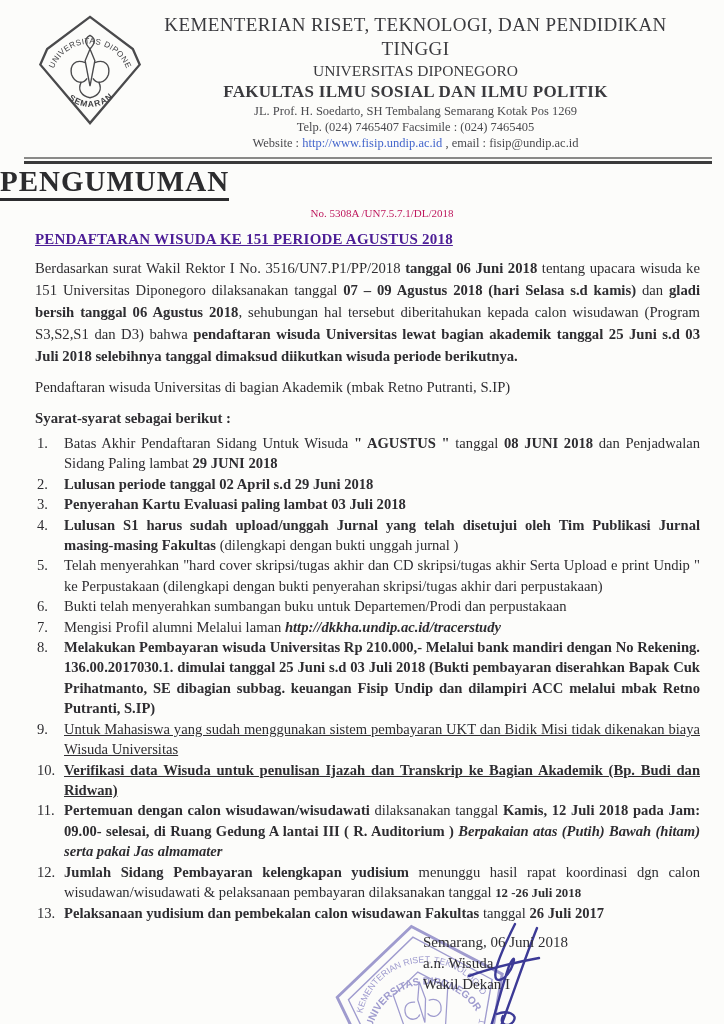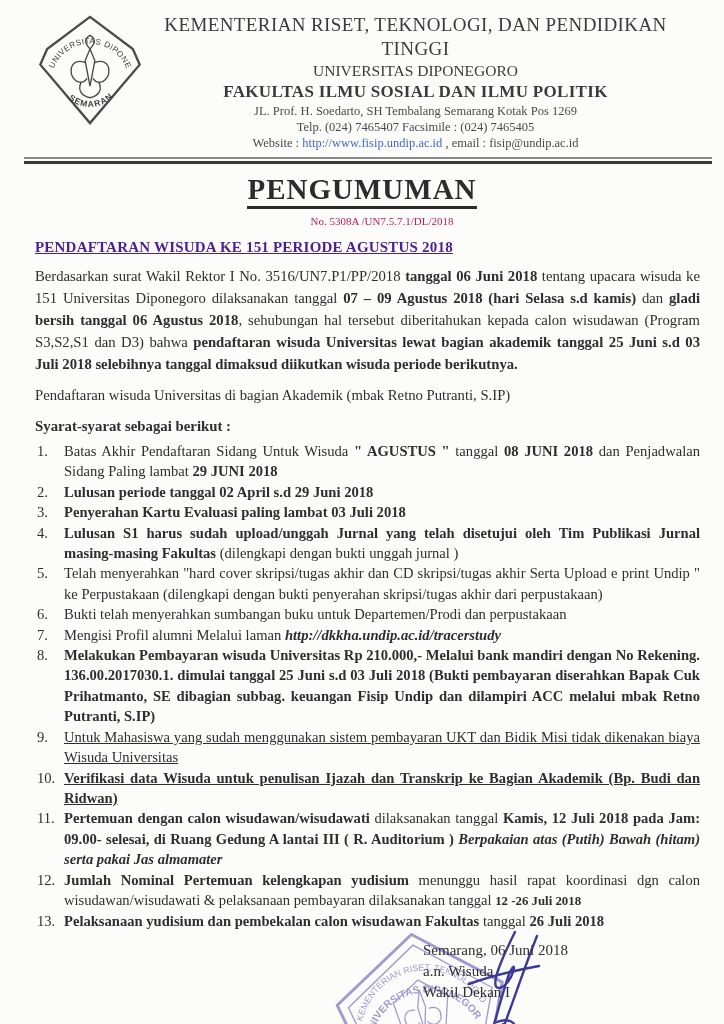--- a/index.html
+++ b/index.html
@@ -14,21 +14,21 @@
   .letterhead { position:relative; padding:13px 24px 0 35px; }
   .logo { position:absolute; left:36px; top:14px; width:108px; height:112px; }
   .head-text { margin-left:96px; text-align:center; color:#3a3a3e; }
   .ministry  { font-size:19px; line-height:24px; letter-spacing:.4px; }
   .university{ font-size:15.5px; line-height:20px; }
   .faculty   { font-size:17px; font-weight:bold; line-height:22px; letter-spacing:.3px; }
   .addr      { font-size:12.5px; line-height:16px; color:#4a4a4e; }
   .weblink   { color:#4466cc; cursor:pointer; }
   .rule { margin:6px -12px 0 -11px; height:0; border-top:2px solid #8a8a88; border-bottom:3px solid #3a3a3a; padding-top:2px; }
   
-  .title-wrap { text-align:center; margin-top:8px; }
+  .title-wrap { text-align:left; }
   .doc-title { display:inline-block; font-size:29px; font-weight:bold; letter-spacing:1px;
                border-bottom:3px solid #2c2c2e; line-height:34px; color:#2c2c2e; }
   .doc-number { text-align:center; font-size:11px; line-height:21px; margin-top:2px; color:#be185d;padding-left:40px; }
   .content { padding:0 24px 0 35px; }
   .subject { margin-top:7px; font-size:15px; font-weight:bold; text-decoration:underline; letter-spacing:.2px; color:#4c1d95; }
   
   .para { margin-top:9px; font-size:14.7px; line-height:22px; text-align:justify; }
   .plain-line { margin-top:10px; font-size:14.7px; line-height:21px; }
   .syarat { margin-top:12px; font-size:14.8px; font-weight:bold; }
   ol.reqs { list-style:none; margin-top:6px; }
@@ -132,25 +132,25 @@
       <li>
           <span class="num">10.</span>
           <span class="txt"><span style="font-weight: bold; text-decoration: underline;">Verifikasi data Wisuda untuk penulisan Ijazah dan Transkrip ke Bagian Akademik (Bp. Budi dan Ridwan)</span></span>
         </li>
       <li>
           <span class="num">11.</span>
           <span class="txt"><span style="font-weight: bold;">Pertemuan dengan calon wisudawan/wisudawati </span><span>dilaksanakan tanggal </span><span style="font-weight: bold;">Kamis, 12 Juli 2018 pada Jam:  09.00- selesai,  di Ruang Gedung A lantai III ( R. Auditorium ) </span><span style="font-weight: bold; font-style: italic;">Berpakaian atas (Putih) Bawah (hitam)  serta pakai Jas almamater</span></span>
         </li>
       <li>
           <span class="num">12.</span>
-          <span class="txt"><span style="font-weight: bold;">Jumlah Nominal Pertemuan kelengkapan yudisium </span><span>menunggu hasil rapat koordinasi dgn calon wisudawan/wisudawati &amp; pelaksanaan pembayaran dilaksanakan tanggal </span><span style="font-weight: bold; font-size: 0.88em;">12 -26 Juli 2018</span></span>
+          <span class="txt"><span style="font-weight: bold;">Jumlah Sidang Pembayaran kelengkapan yudisium </span><span>menunggu hasil rapat koordinasi dgn calon wisudawan/wisudawati &amp; pelaksanaan pembayaran dilaksanakan tanggal </span><span style="font-weight: bold; font-size: 0.88em;">12 -26 Juli 2018</span></span>
         </li>
       <li>
           <span class="num">13.</span>
-          <span class="txt"><span style="font-weight: bold;">Pelaksanaan yudisium dan pembekalan calon wisudawan Fakultas </span><span>tanggal </span><span style="font-weight: bold;">26 Juli 2018</span></span>
+          <span class="txt"><span style="font-weight: bold;">Pelaksanaan yudisium dan pembekalan calon wisudawan Fakultas </span><span>tanggal </span><span style="font-weight: bold;">26 Juli 2017</span></span>
         </li>
     </ol>
 
     <div class="sig-block">
       <svg class="stamp" viewBox="0 0 200 180">
         <g stroke="#8f8bc7" fill="none">
           <polygon points="100,5 185,66 153,166 47,166 15,66" stroke-width="3"></polygon>
           <polygon points="100,16 174,70 146,157 54,157 26,70" stroke-width="1.4"></polygon>
         </g>
         <defs>

